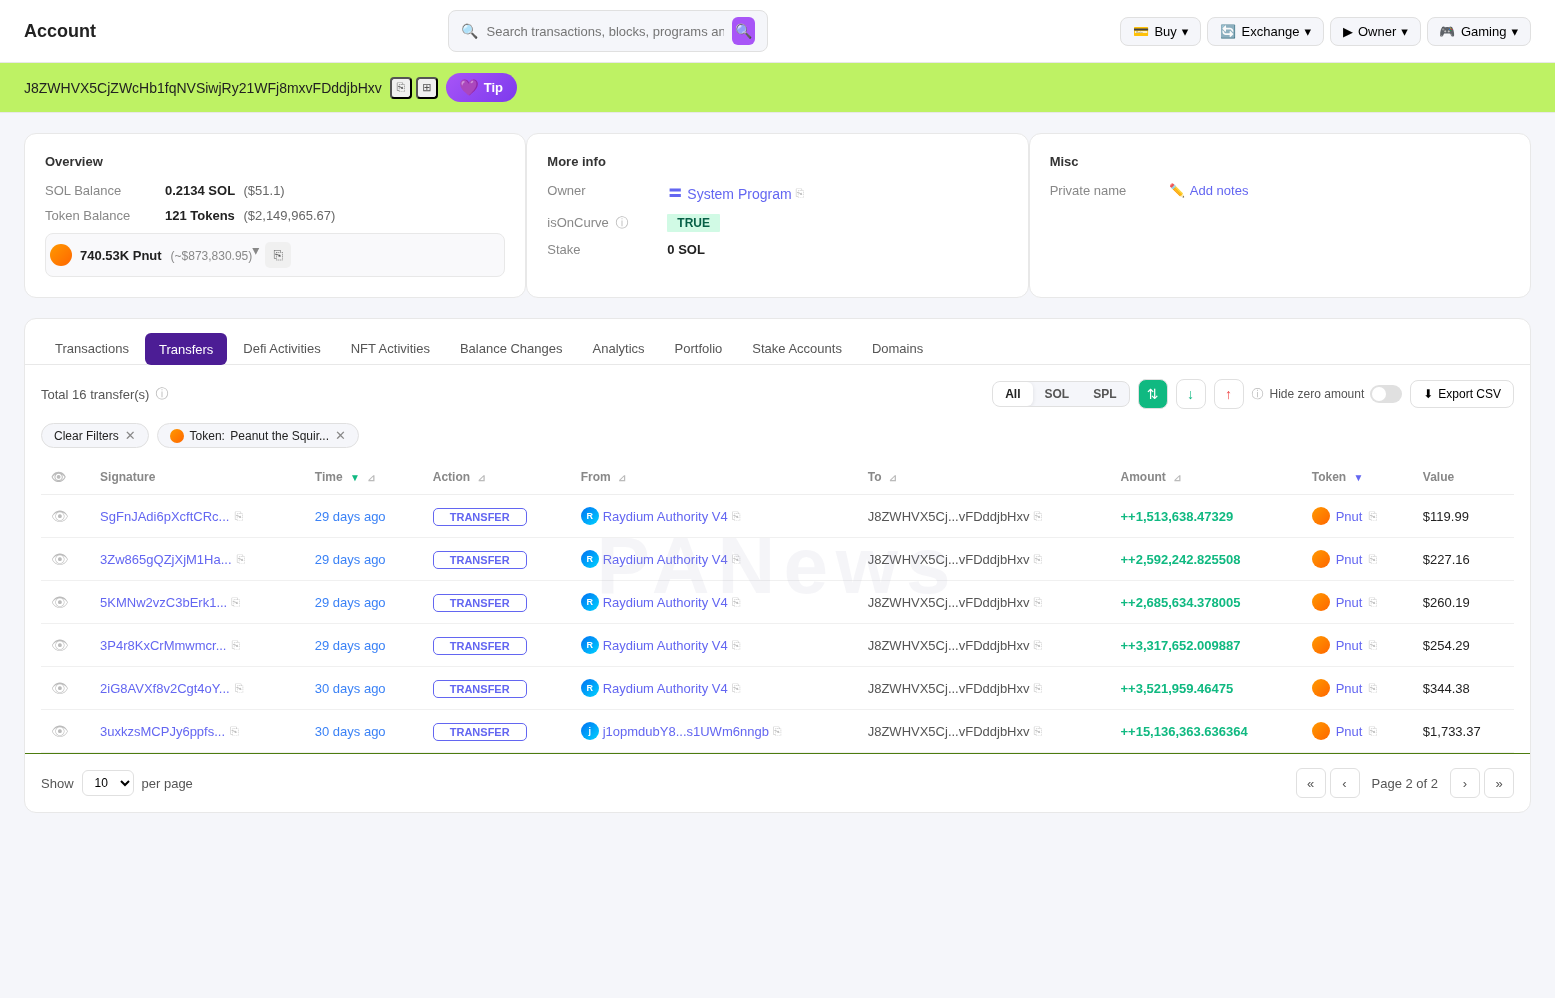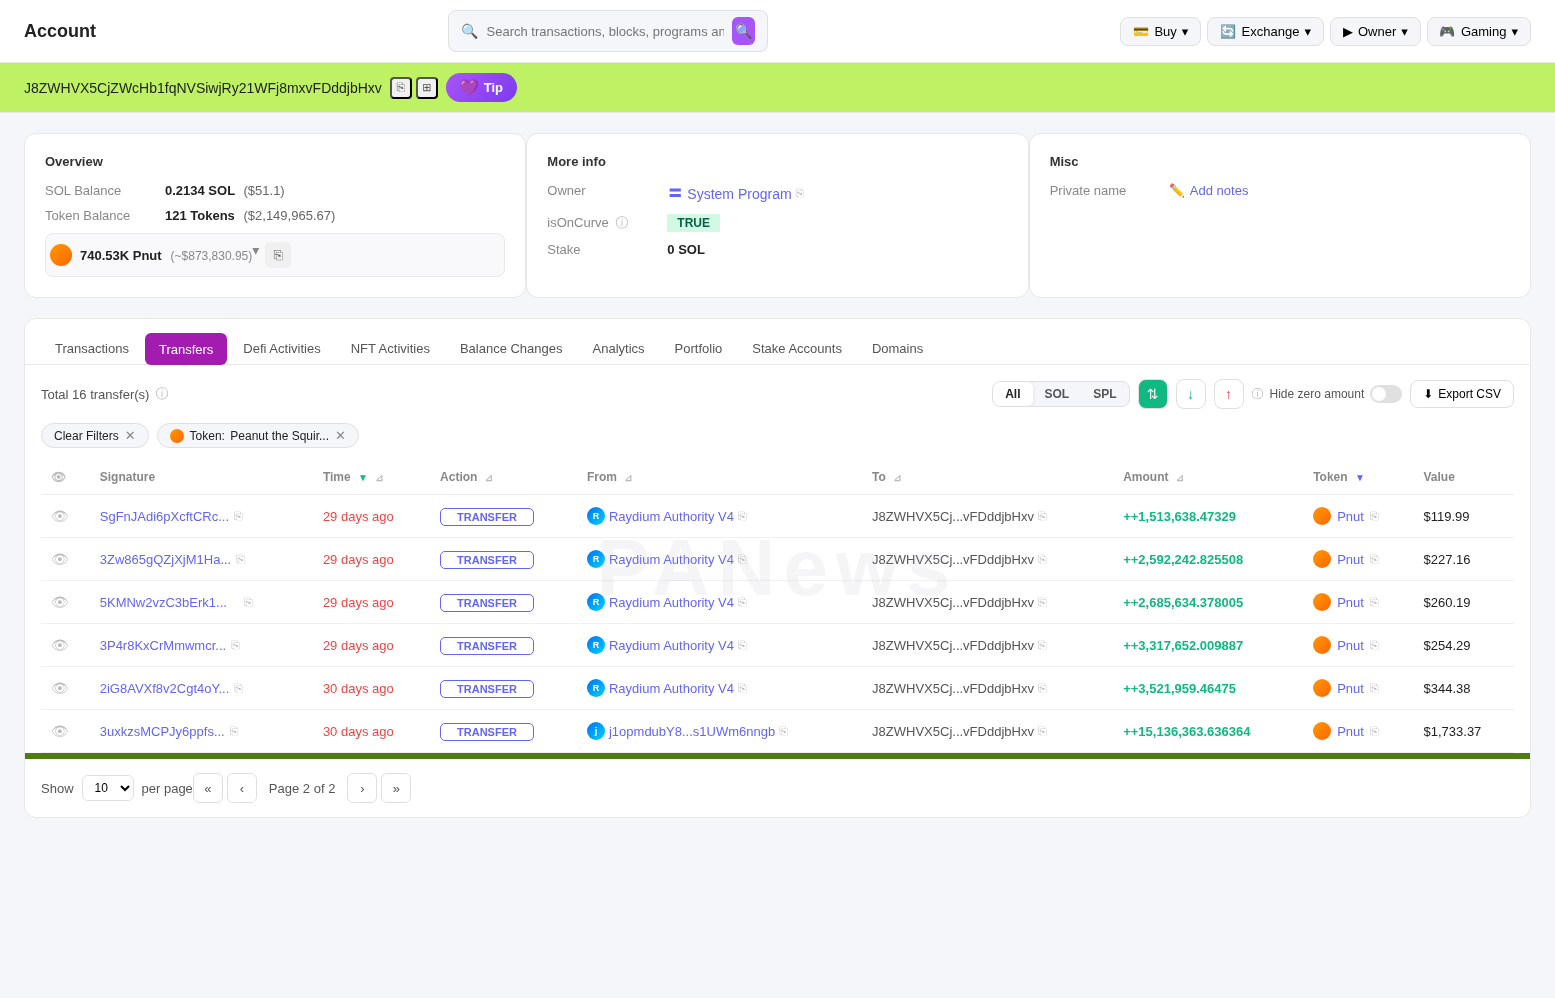--- a/index.html
+++ b/index.html
@@ -43,21 +43,21 @@
     .icon-btn { width: 26px; height: 26px; background: #f0f0f0; border: none; border-radius: 5px; cursor: pointer; display: flex; align-items: center; justify-content: center; font-size: 12px; color: #555; }
 
     .true-badge { background: #d1fae5; color: #065f46; border-radius: 1px; padding: 2px 10px; font-size: 12px; font-weight: 600; }
     .link-text { color: #6366f1; cursor: pointer; text-decoration: none; display: flex; align-items: center; gap: 4px; }
     .add-notes { color: #6366f1; cursor: pointer; font-size: 13px; display: flex; align-items: center; gap: 4px; }
 
     
     .tabs-container { background: #fff; border-radius: 12px; border: 1px solid #e8e8e8; }
     .tabs-row { display: flex; gap: 2px; padding: 14px 16px 0; border-bottom: 1px solid #e8e8e8; }
     .tab { padding: 8px 14px; font-size: 13px; cursor: pointer; border-radius: 6px 6px 0 0; color: #555; background: transparent; border: none; font-weight: 500; }
-    .tab.active { background: #a21caf; color: #fff; border-radius: 6px; margin-bottom: -1px; }
+    .tab.active { background: #4c1d95; color: #fff; border-radius: 6px; margin-bottom: -1px; }
 
     
     .toolbar { display: flex; align-items: center; justify-content: space-between; padding: 14px 16px; }
     .toolbar-left { font-size: 13px; color: #555; display: flex; align-items: center; gap: 6px; }
     .toolbar-right { display: flex; align-items: center; gap: 8px; }
     .filter-group { display: flex; background: #f5f6fa; border-radius: 8px; overflow: hidden; border: 1px solid #e0e0e0; }
     .filter-btn { padding: 5px 12px; font-size: 12px; font-weight: 600; cursor: pointer; background: transparent; border: none; color: #555; }
     .filter-btn.active { background: #fff; border-radius: 6px; color: #222; box-shadow: 0 1px 4px rgba(0,0,0,0.1); }
     .sort-btn { width: 30px; height: 30px; border-radius: 8px; border: 1px solid #e0e0e0; background: #10b981; display: flex; align-items: center; justify-content: center; cursor: pointer; color: #fff; font-size: 14px; }
     .sort-btn-plain { width: 30px; height: 30px; border-radius: 8px; border: 1px solid #e0e0e0; background: #fff; display: flex; align-items: center; justify-content: center; cursor: pointer; font-size: 14px; }
@@ -76,33 +76,33 @@
     
     .table-wrapper { padding: 0 16px; overflow-x: auto; }
     table { width: 100%; border-collapse: collapse; font-size: 13px; }
     thead th { text-align: left; padding: 10px 10px; color: #888; font-weight: 600; font-size: 12px; border-bottom: 1px solid #eee; white-space: nowrap; }
     thead th .sort-ico { margin-left: 4px; color: #bbb; font-size: 10px; cursor: pointer; }
     thead th .sort-ico.active { color: #10b981; }
     tbody tr { border-bottom: 1px solid #f0f0f0; }
     tbody td { padding: 12px 10px; vertical-align: middle; white-space: nowrap; }
     .eye-btn { color: #bbb; cursor: pointer; font-size: 14px; }
     .sig-link { color: #6366f1; cursor: pointer; }
-    .time-text { color: #ef4444; }
+    .time-text { color: #3b82f6; }
     .transfer-badge { border: 1px solid #6366f1; color: #6366f1; border-radius: 5px; padding: 2px 16px; font-size: 11px; font-weight: 700; }
     .from-link { color: #6366f1; display: flex; align-items: center; gap: 4px; cursor: pointer; }
     .to-text { color: #555; display: flex; align-items: center; gap: 4px; }
     .amount-positive { color: #10b981; font-weight: 600; }
     .token-cell { display: flex; align-items: center; gap: 6px; }
     .pnut-icon { width: 18px; height: 18px; border-radius: 50%; background: linear-gradient(135deg, #f90, #ff6600); }
     .token-link { color: #6366f1; cursor: pointer; }
     .value-text { color: #222; }
     .copy-ico { color: #bbb; cursor: pointer; font-size: 11px; }
 
     
-    .pagination { display: flex; align-items: center; padding: 14px 16px; border-top: 6px solid #4d7c0f; }
+    .pagination { display: flex; align-items: center; justify-content: space-between; padding: 14px 16px; border-top: 1px solid #4d7c0f; }
     .per-page { display: flex; align-items: center; gap: 8px; font-size: 13px; color: #555; }
     .per-page select { border: 1px solid #e0e0e0; border-radius: 6px; padding: 4px 8px; font-size: 12px; background: #fff; cursor: pointer; }
     .page-controls { display: flex; align-items: center; gap: 4px; }
     .page-btn { width: 30px; height: 30px; border: 1px solid #e0e0e0; background: #fff; border-radius: 6px; display: flex; align-items: center; justify-content: center; cursor: pointer; font-size: 13px; color: #555; }
     .page-text { font-size: 13px; color: #555; padding: 0 8px; }
 
     
     .watermark { position: absolute; top: 50%; left: 50%; transform: translate(-50%, -50%); font-size: 80px; font-weight: 900; color: rgba(180,180,200,0.13); pointer-events: none; white-space: nowrap; letter-spacing: 8px; z-index: 10; }
     .tabs-container { position: relative; overflow: hidden; }
 
@@ -371,21 +371,21 @@
     </td>
     <td>
       <span class="value-text">$227.16</span>
     </td>
   </tr>
             <tr>
     <td>
       <span class="eye-btn">👁</span>
     </td>
     <td>
-      <span style="display:flex;align-items:center;gap:17px;">
+      <span style="display:flex;align-items:center;gap:4px;">
         <span class="sig-link">5KMNw2vzC3bErk1...</span>
         <span class="copy-ico">⎘</span>
       </span>
     </td>
     <td>
       <span class="time-text">29 days ago</span>
     </td>
     <td>
       <span class="transfer-badge">TRANSFER</span>
     </td>

